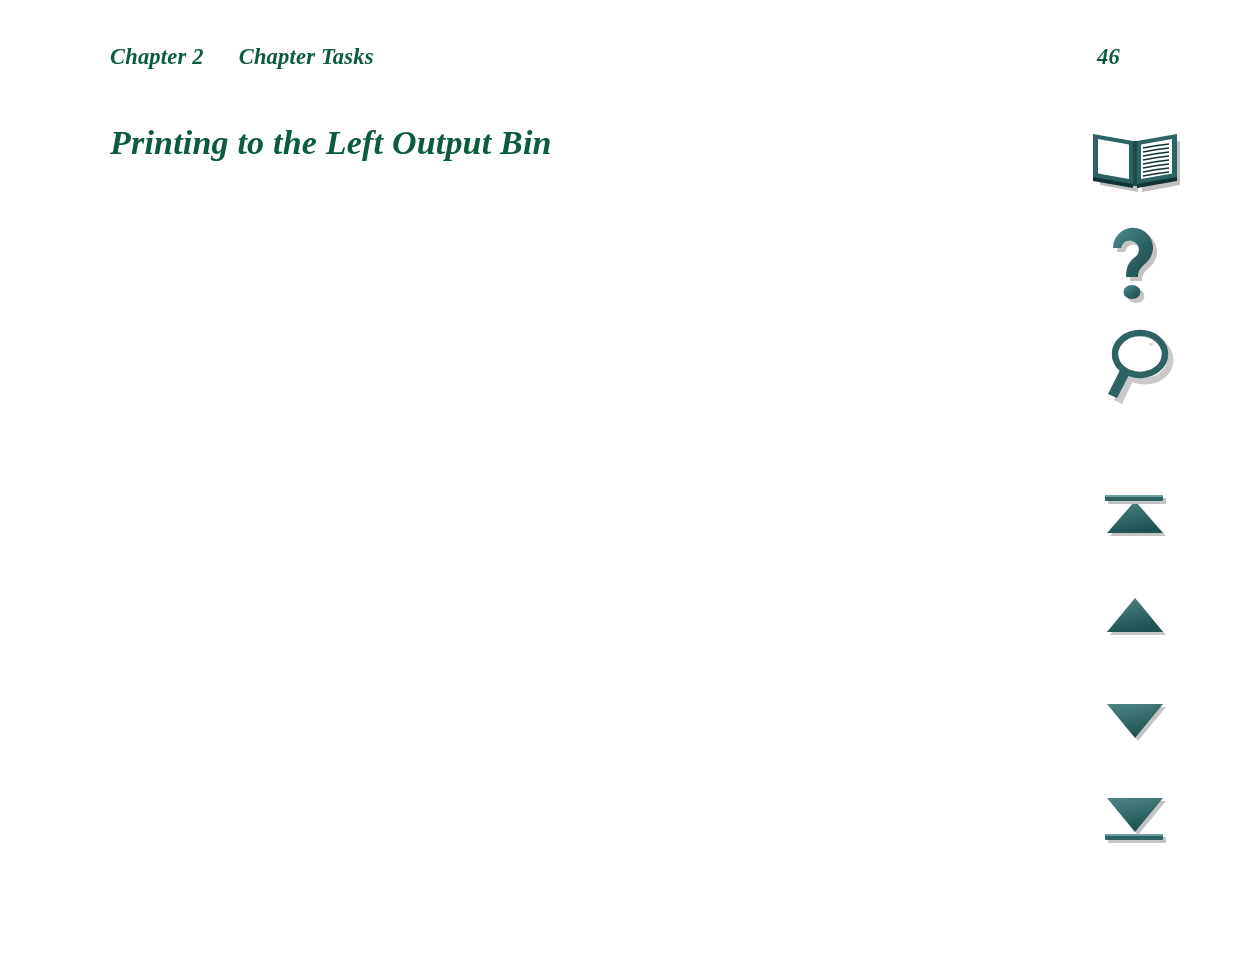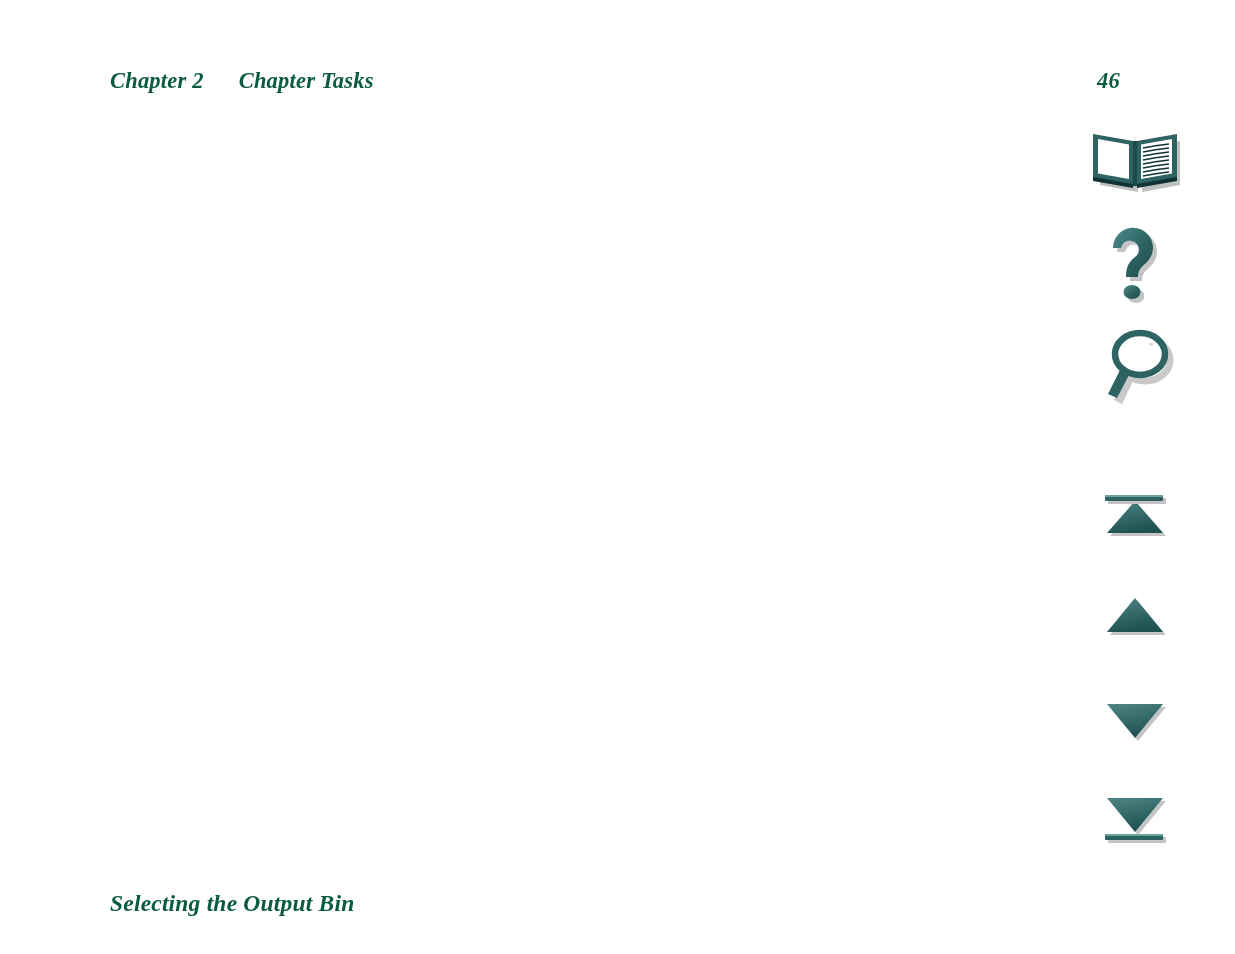--- a/index.html
+++ b/index.html
@@ -31,21 +31,20 @@
     width: 1010px;
     height: 34px;
     display: flex;
     align-items: baseline;
     justify-content: space-between;
   }
   .header-left {
     display: flex;
     align-items: flex-start;
     white-space: pre;
-    margin-top: 24px;
   }
   .chapter-label,
   .chapter-name,
   .page-number {
     color: #0A5C3C;
     font-weight: bold;
     font-style: italic;
     font-size: 22.5px;
     letter-spacing: 0.2px;
     line-height: 1;
@@ -124,24 +123,24 @@
 
   <div class="running-header">
     <div class="header-left">
       <span class="chapter-label">Chapter 2</span>
       <span class="chapter-gap"></span>
       <span class="chapter-name">Chapter Tasks</span>
     </div>
     <span class="page-number">46</span>
   </div>
 
+  <h1 class="doc-title">Printing to the Left Output Bin</h1>
 
   <div class="body-content"></div>
 
-  <h2 class="section-heading">Selecting the Output Bin</h2>
 
   <div class="nav-rail">
 
     <div class="nav-btn btn-contents">
       <svg width="96" height="70" viewBox="0 0 96 70">
 
         <path d="M8 12 L46 19 L46 63 L8 56 Z" fill="#BFBFBF" transform="translate(5,5)"></path>
         <path d="M88 12 L50 19 L50 63 L88 56 Z" fill="#BFBFBF" transform="translate(5,5)"></path>
 
         <path d="M6 50 L46 57 L46 64 L6 57 Z" fill="#123333"></path>

